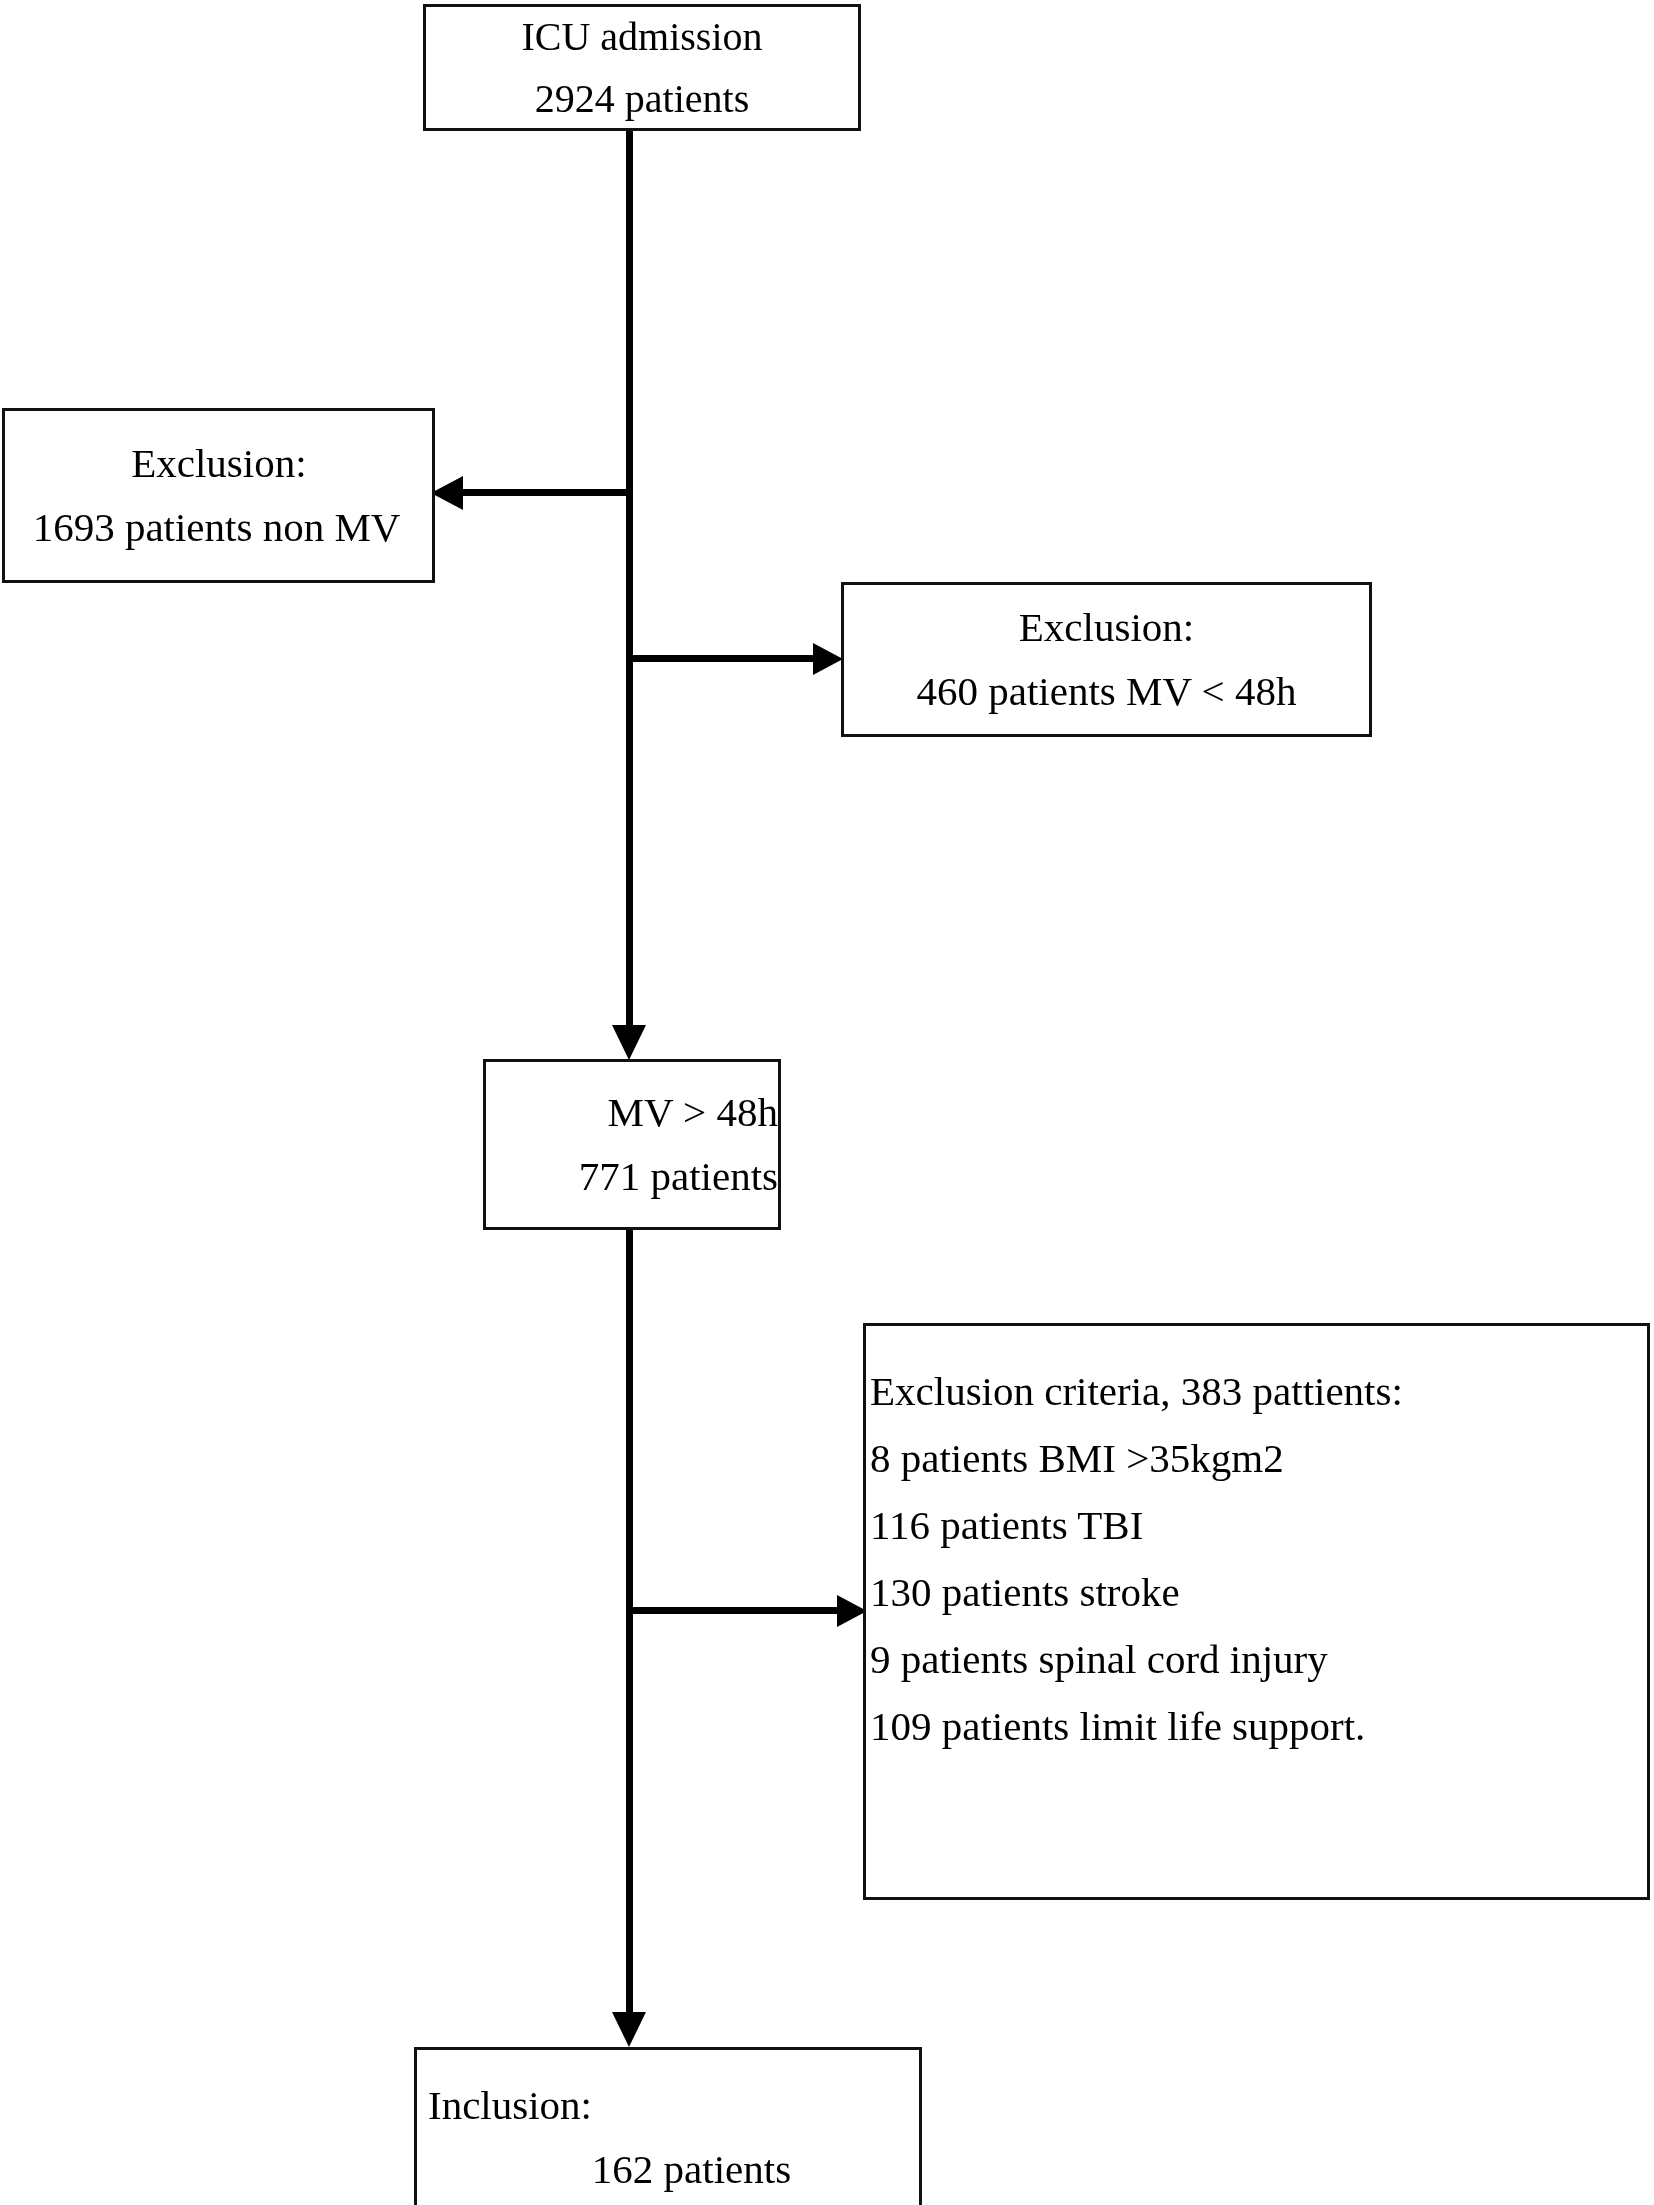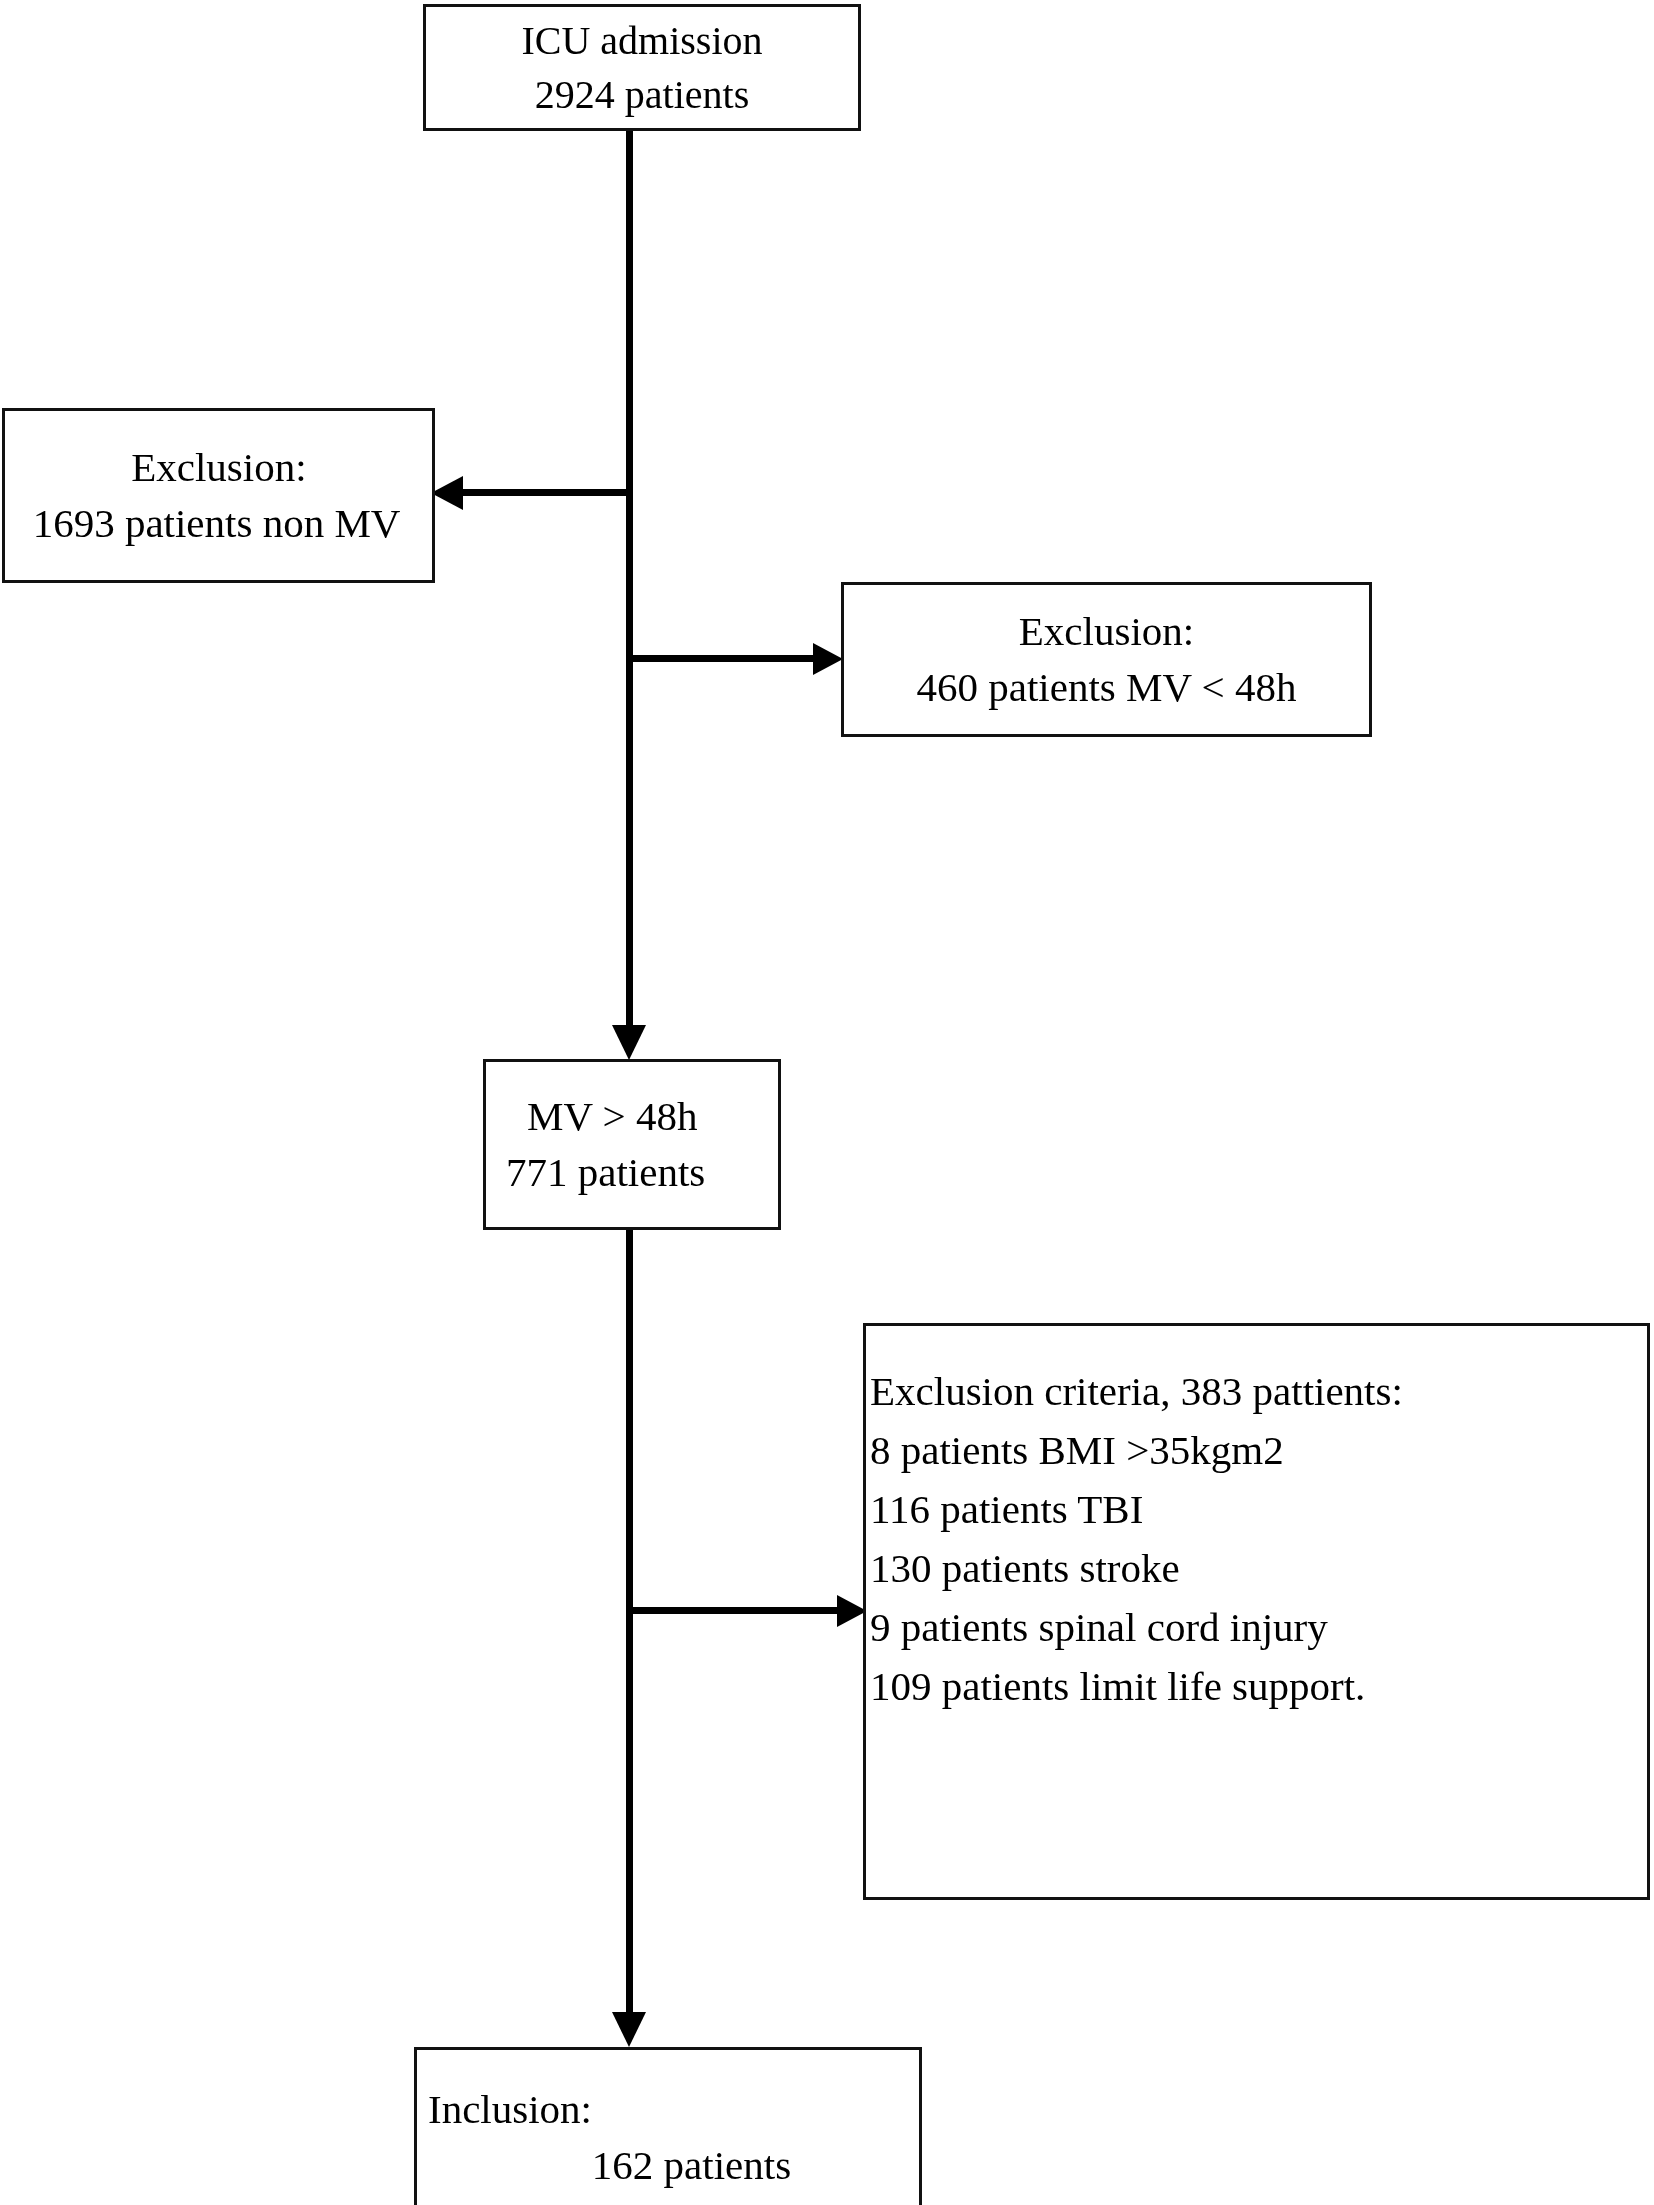--- a/index.html
+++ b/index.html
@@ -17,20 +17,21 @@
     overflow: hidden;
   }
   .node {
     position: absolute;
     box-sizing: border-box;
     border: 3.2px solid #111111;
     background: #ffffff;
     display: flex;
     flex-direction: column;
     justify-content: center;
+    gap: 8px;
   }
   .node .line {
     display: block;
     white-space: nowrap;
     font-size: 41px;
     line-height: 1.35;
   }
   .center .line { text-align: center; }
   .left .line   { text-align: left; }
 
@@ -49,20 +50,21 @@
   }
 
   #node-exclusion-mv-under-48h {
     left: 841px; top: 582px; width: 531px; height: 155px;
   }
   #node-exclusion-mv-under-48h .line { font-size: 41px; }
 
   #node-mv-over-48h {
     left: 483px; top: 1059px; width: 298px; height: 171px;
     justify-content: center;
+    align-items: flex-end;
   }
   #node-mv-over-48h .line {
     font-size: 41px;
     text-align: left;
     padding-left: 20px;
   }
   #node-mv-over-48h .l1 { padding-left: 41px; }
 
   #node-exclusion-criteria {
     left: 863px; top: 1323px; width: 787px; height: 577px;

